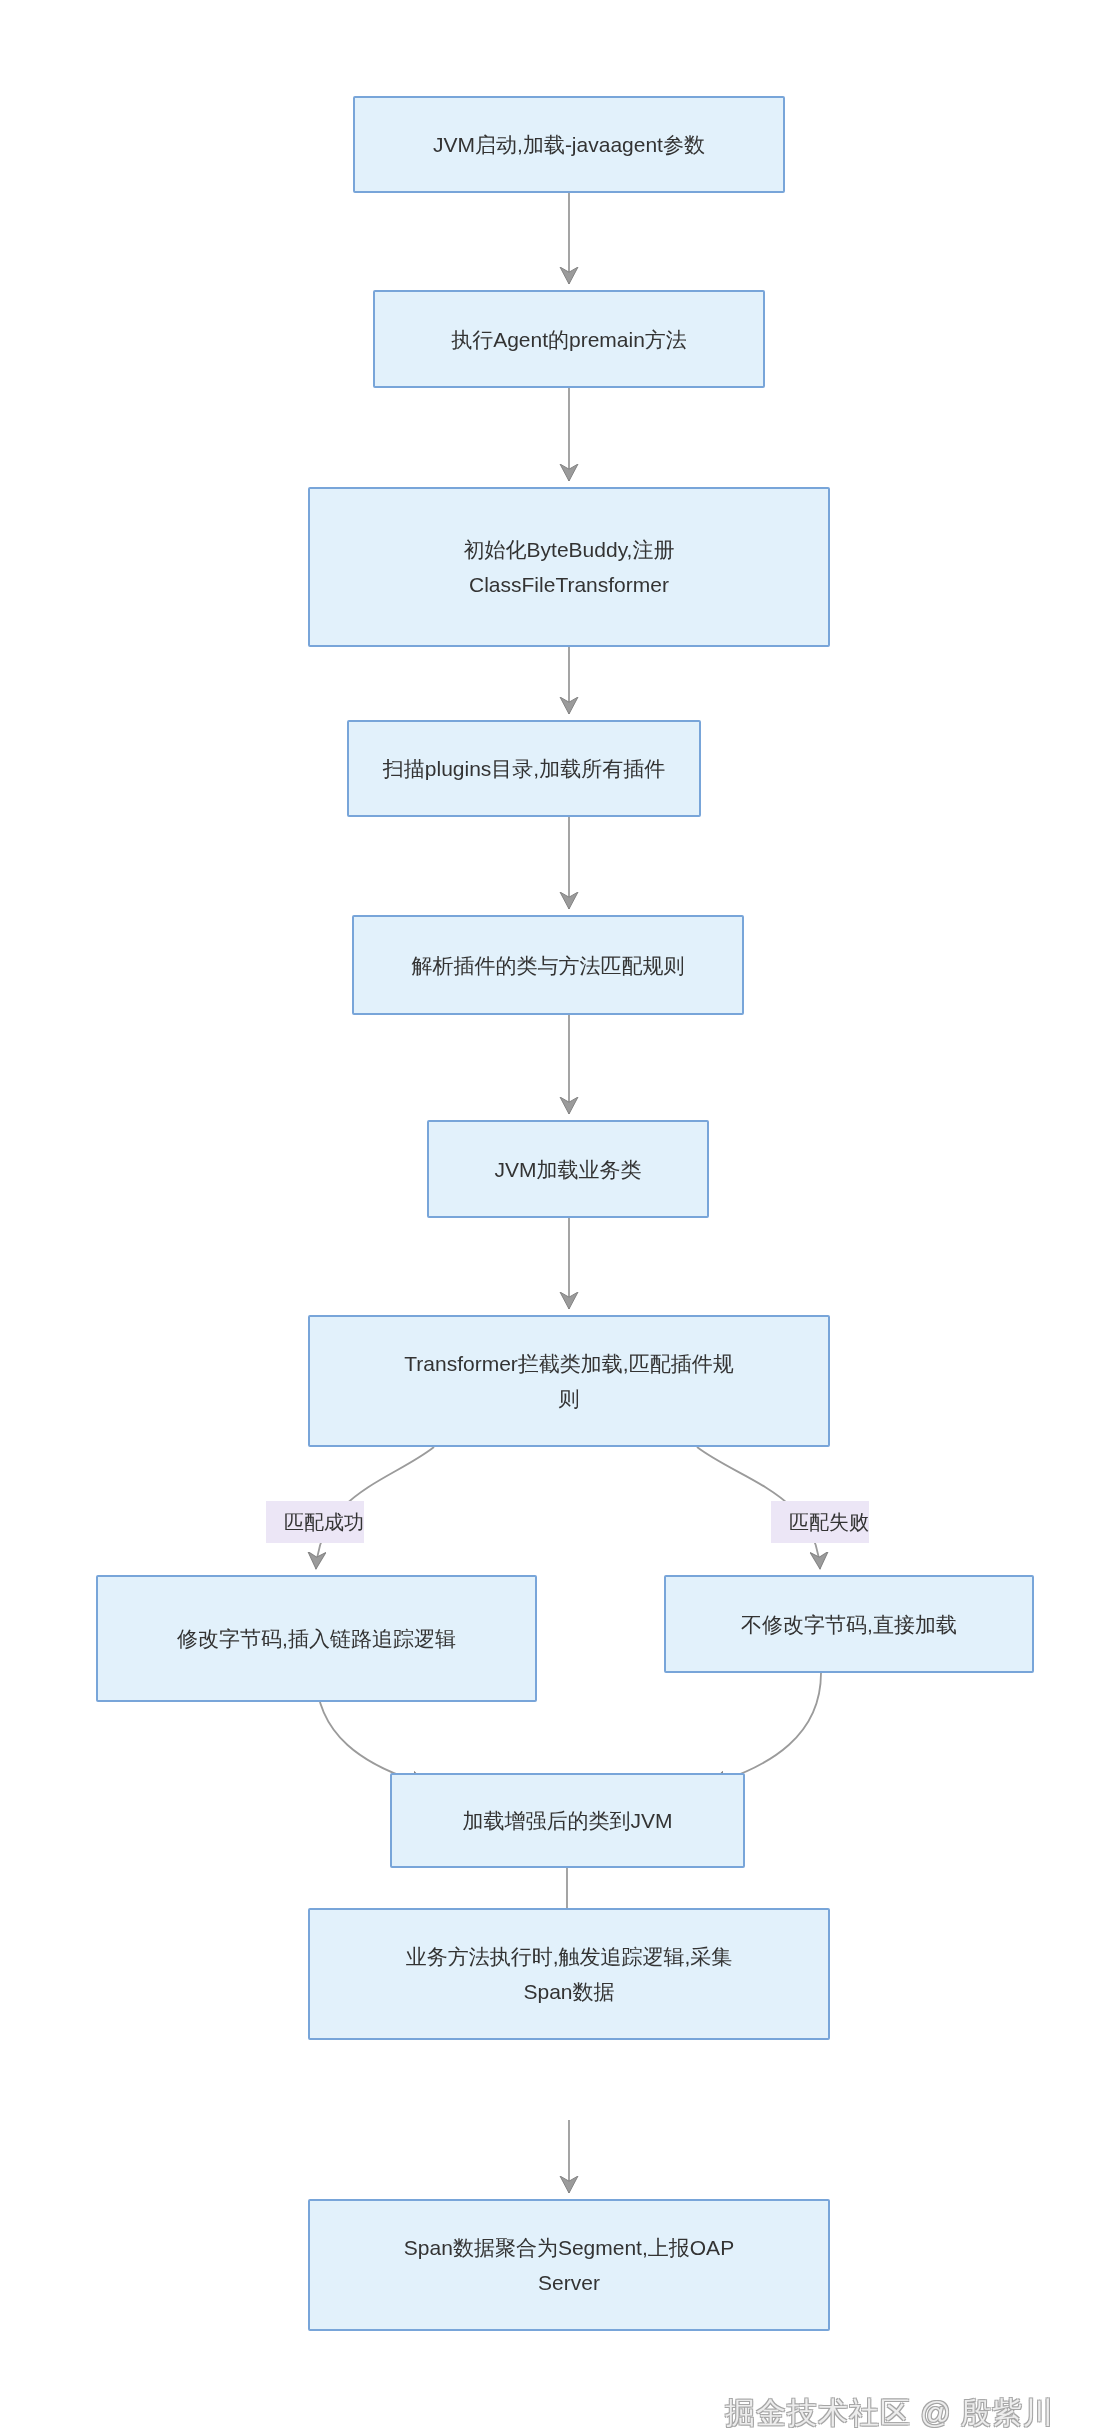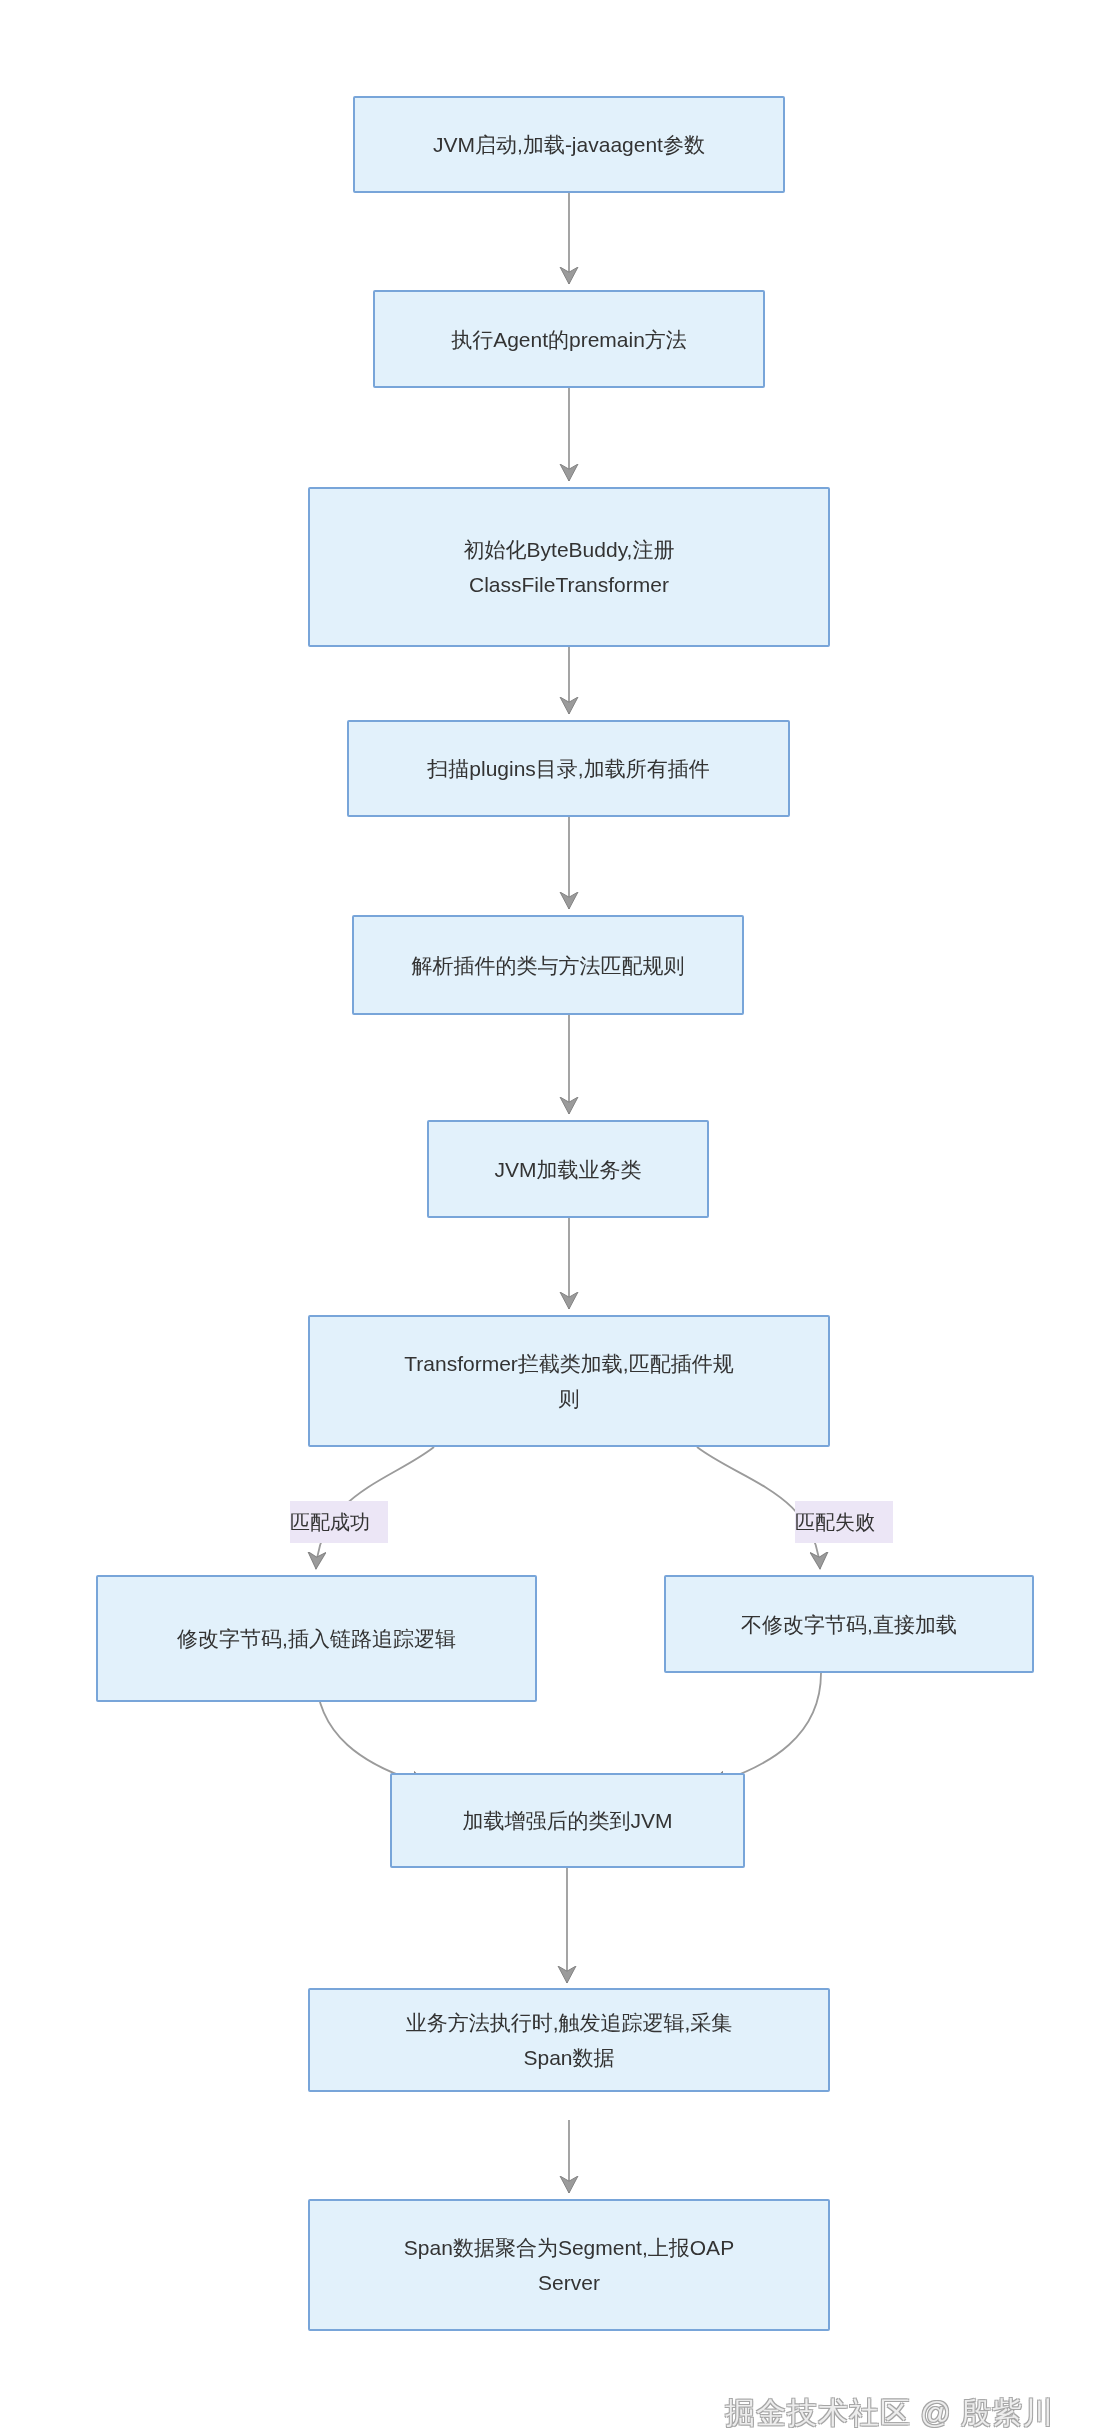--- a/index.html
+++ b/index.html
@@ -23,23 +23,22 @@
     font-size:21px;line-height:35px;
     text-align:center;
     white-space:nowrap;
   }
   .node .nl{display:block;}
   .edge-label{
     position:absolute;z-index:3;
     background:#ece6f6;
     color:#333333;
     font-size:20px;line-height:42px;
-    text-align:left;
+    text-align:right;
     box-sizing:border-box;
-    margin-left:24px;
   }
   .footer{
     position:absolute;z-index:2;
     right:47px;top:2356px;
     font-size:30px;letter-spacing:1px;
     color:#ededed;
     text-shadow:-1px -1px 0 #a6a6a6, 1px -1px 0 #a6a6a6, -1px 1px 0 #a6a6a6, 1px 1px 0 #a6a6a6;
     white-space:nowrap;
     margin-top:37px;
   }
@@ -77,21 +76,21 @@
 
   <div class="node" style="left:373px;top:290px;width:392px;height:98px">
     <span class="nl">执行Agent的premain方法</span>
   </div>
 
   <div class="node" style="left:308px;top:487px;width:522px;height:160px">
     <span class="nl">初始化ByteBuddy,注册</span>
     <span class="nl">ClassFileTransformer</span>
   </div>
 
-  <div class="node" style="left:347px;top:720px;width:443px;height:97px">
+  <div class="node" style="left:347px;top:720px;width:354px;height:97px">
     <span class="nl">扫描plugins目录,加载所有插件</span>
   </div>
 
   <div class="node" style="left:352px;top:915px;width:392px;height:100px">
     <span class="nl">解析插件的类与方法匹配规则</span>
   </div>
 
   <div class="node" style="left:308px;top:1315px;width:522px;height:132px">
     <span class="nl">Transformer拦截类加载,匹配插件规</span>
     <span class="nl">则</span>
@@ -110,21 +109,21 @@
   </div>
 
   <div class="node" style="left:664px;top:1575px;width:370px;height:98px">
     <span class="nl">不修改字节码,直接加载</span>
   </div>
 
   <div class="node" style="left:390px;top:1773px;width:355px;height:95px">
     <span class="nl">加载增强后的类到JVM</span>
   </div>
 
-  <div class="node" style="left:308px;top:1988px;width:522px;height:104px">
+  <div class="node" style="left:308px;top:1908px;width:522px;height:132px">
     <span class="nl">业务方法执行时,触发追踪逻辑,采集</span>
     <span class="nl">Span数据</span>
   </div>
 
   <div class="node" style="left:308px;top:2199px;width:522px;height:132px">
     <span class="nl">Span数据聚合为Segment,上报OAP</span>
     <span class="nl">Server</span>
   </div>
 
   <div class="footer">掘金技术社区 @ 殷紫川</div>

